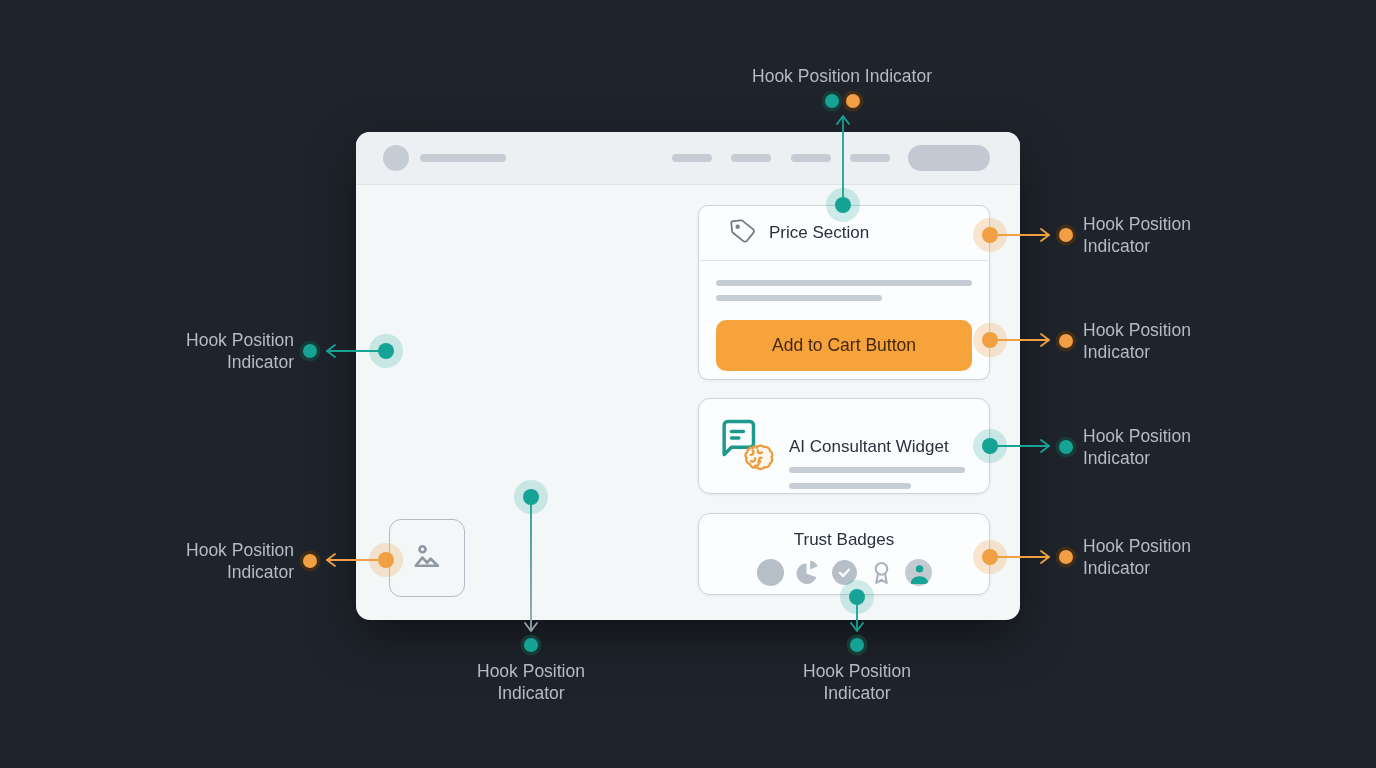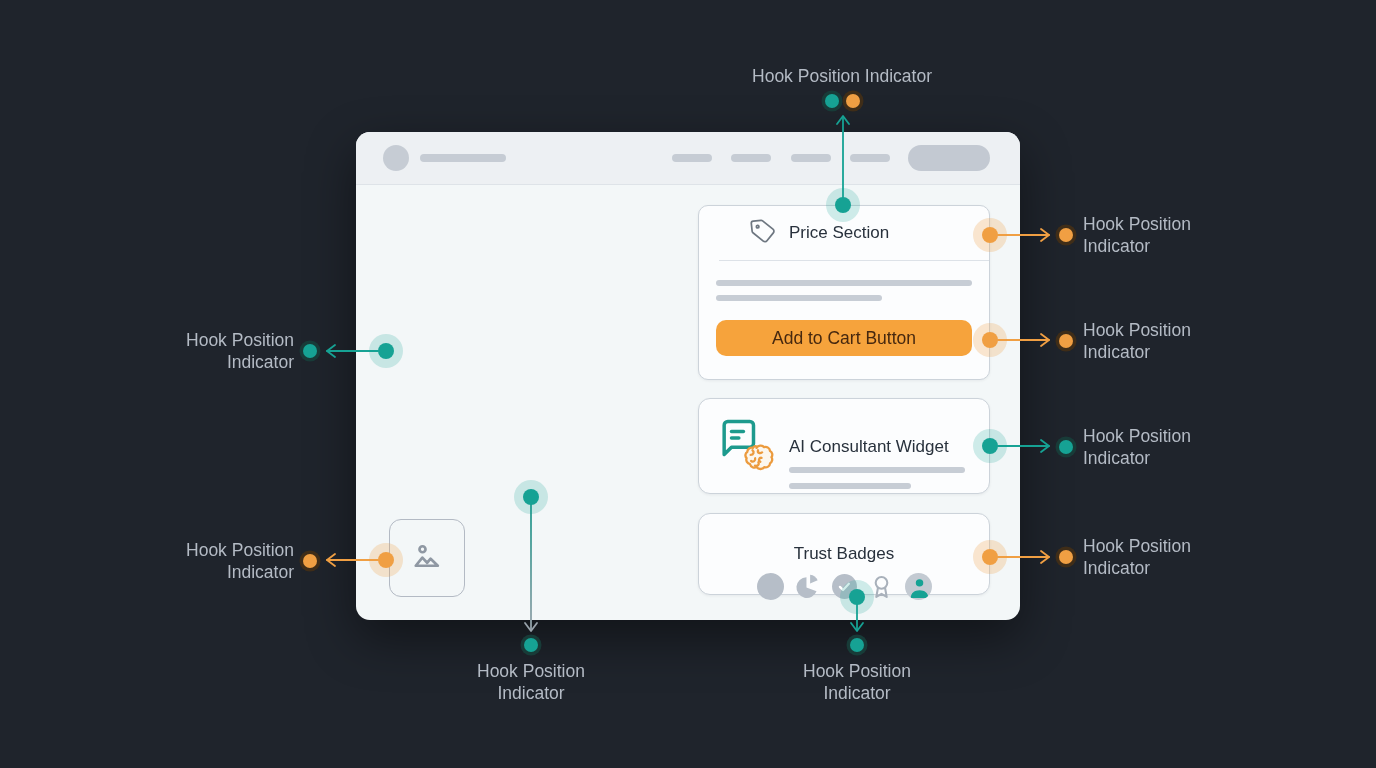--- a/index.html
+++ b/index.html
@@ -26,39 +26,39 @@
     justify-content:center;padding-bottom:24px;box-sizing:border-box;}
   .gallery-label{margin-top:12px;width:150px;text-align:center;font-size:17.5px;line-height:22px;
     color:var(--title-text);font-weight:500;}
   .thumb{position:absolute;left:33px;top:387px;width:76px;height:78px;border:1.5px solid #b3bac4;
     border-radius:12px;display:flex;align-items:center;justify-content:center;box-sizing:border-box;}
 
   .card{position:absolute;left:342px;width:292px;background:var(--card-bg);border:1px solid var(--card-border);
     box-sizing:border-box;box-shadow:0 1px 3px rgba(16,24,40,.06);}
   .price-card{top:73px;height:175px;border-radius:10px;}
   .card-head{height:54px;display:flex;align-items:center;gap:13px;padding:0 31px;
-    border-bottom:1px solid #dde2e8;margin-left:20px;}
+    border-bottom:1px solid #dde2e8;}
   .card-title{font-size:17px;font-weight:500;color:var(--title-text);}
   .price-body{padding:19px 17px 0 17px;}
   .ph-bar{height:6px;border-radius:3px;background:var(--bar-gray);}
   .price-body .b1{width:100%;}
   .price-body .b2{width:65%;margin-top:9px;}
-  .cart-btn{margin-top:19px;height:36px;border-radius:10px;background:var(--orange-button);
+  .cart-btn{margin-top:19px;height:51px;border-radius:10px;background:var(--orange-button);
     display:flex;align-items:center;justify-content:center;font-size:17.5px;font-weight:500;
     color:var(--button-text);cursor:pointer;}
   .ai-card{top:266px;height:96px;border-radius:12px;display:flex;align-items:center;gap:14px;padding:0 16px;}
   .ai-icons{position:relative;width:60px;height:64px;flex:0 0 auto;}
   .ai-bubble{position:absolute;left:0;top:2px;}
   .ai-brain{position:absolute;left:23px;top:27px;}
   .ai-col{display:flex;flex-direction:column;margin-top:33px;}
   .ai-col .card-title{line-height:19px;}
   .ai-col .b1{width:176px;margin-top:11px;}
   .ai-col .b2{width:122px;margin-top:10px;}
   .trust-card{top:381px;height:82px;border-radius:12px;display:flex;flex-direction:column;
-    align-items:center;padding-top:30px;}
+    align-items:center;padding-top:16px;}
   .badges{display:flex;gap:10px;margin-top:9px;}
   .badge{width:27px;height:27px;border-radius:50%;overflow:hidden;position:relative;
     display:flex;align-items:center;justify-content:center;}
   .badge.solid{background:var(--badge-gray);}
   .badge.userbg{background:#c3cad2;}
 
   .arrows{position:absolute;left:0;top:0;z-index:2;pointer-events:none;}
   .arrows path{fill:none;stroke-width:1.8px;stroke-linecap:round;stroke-linejoin:round;}
   .arrow-teal{stroke:var(--teal);}
   .arrow-orange{stroke:var(--orange);}

